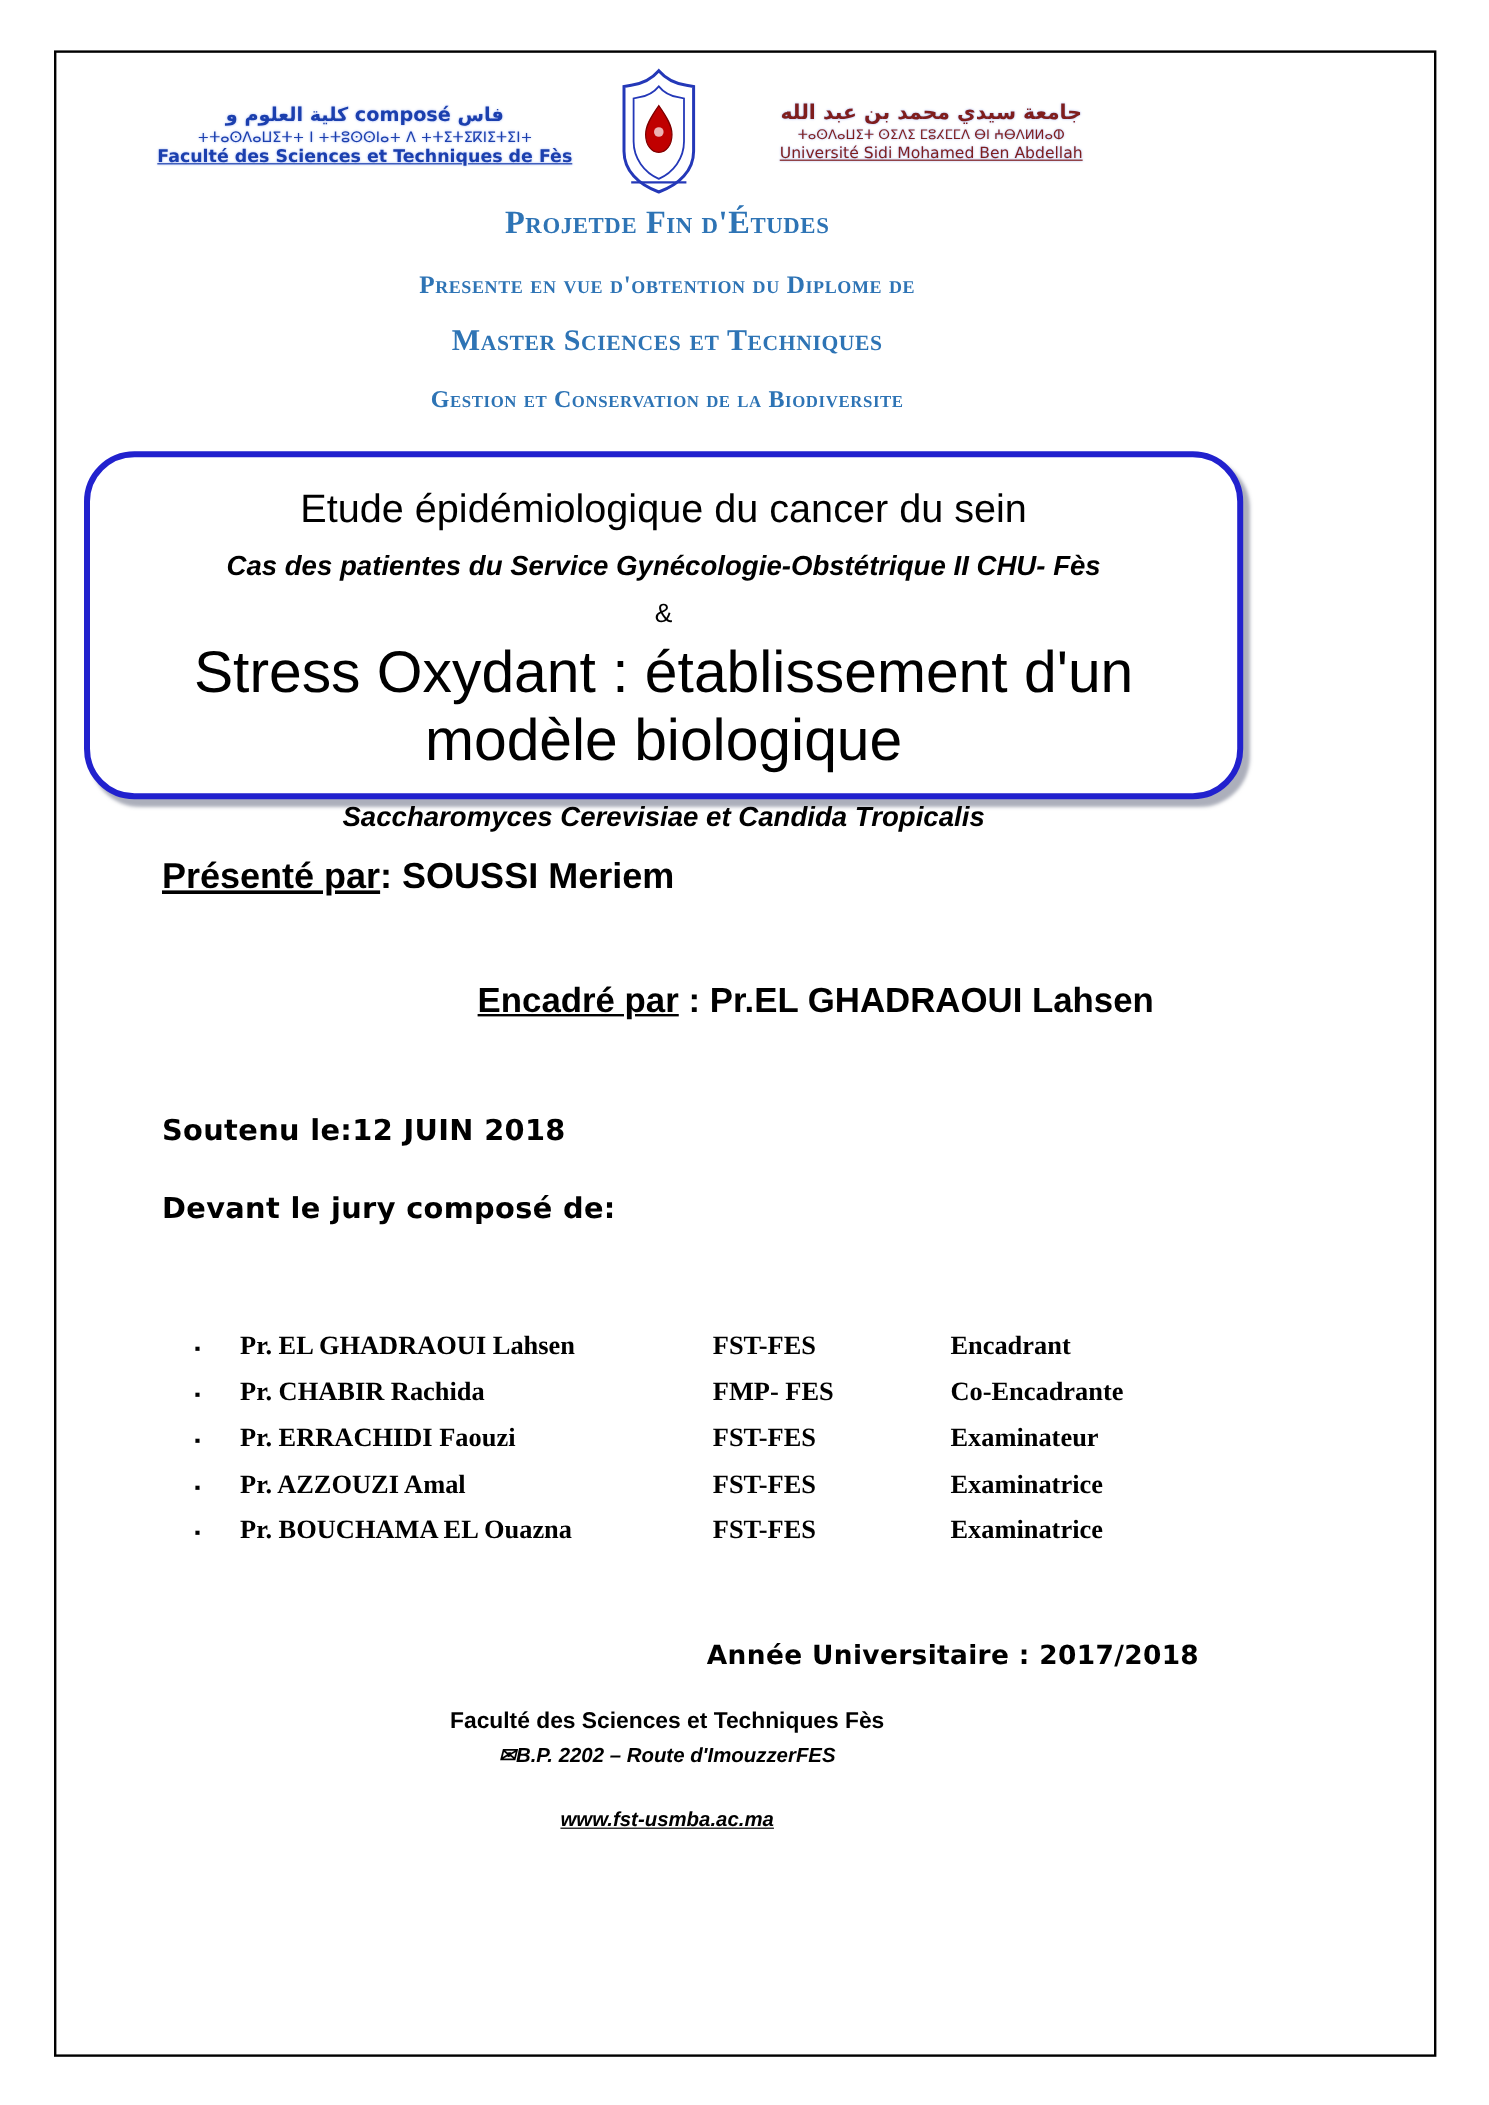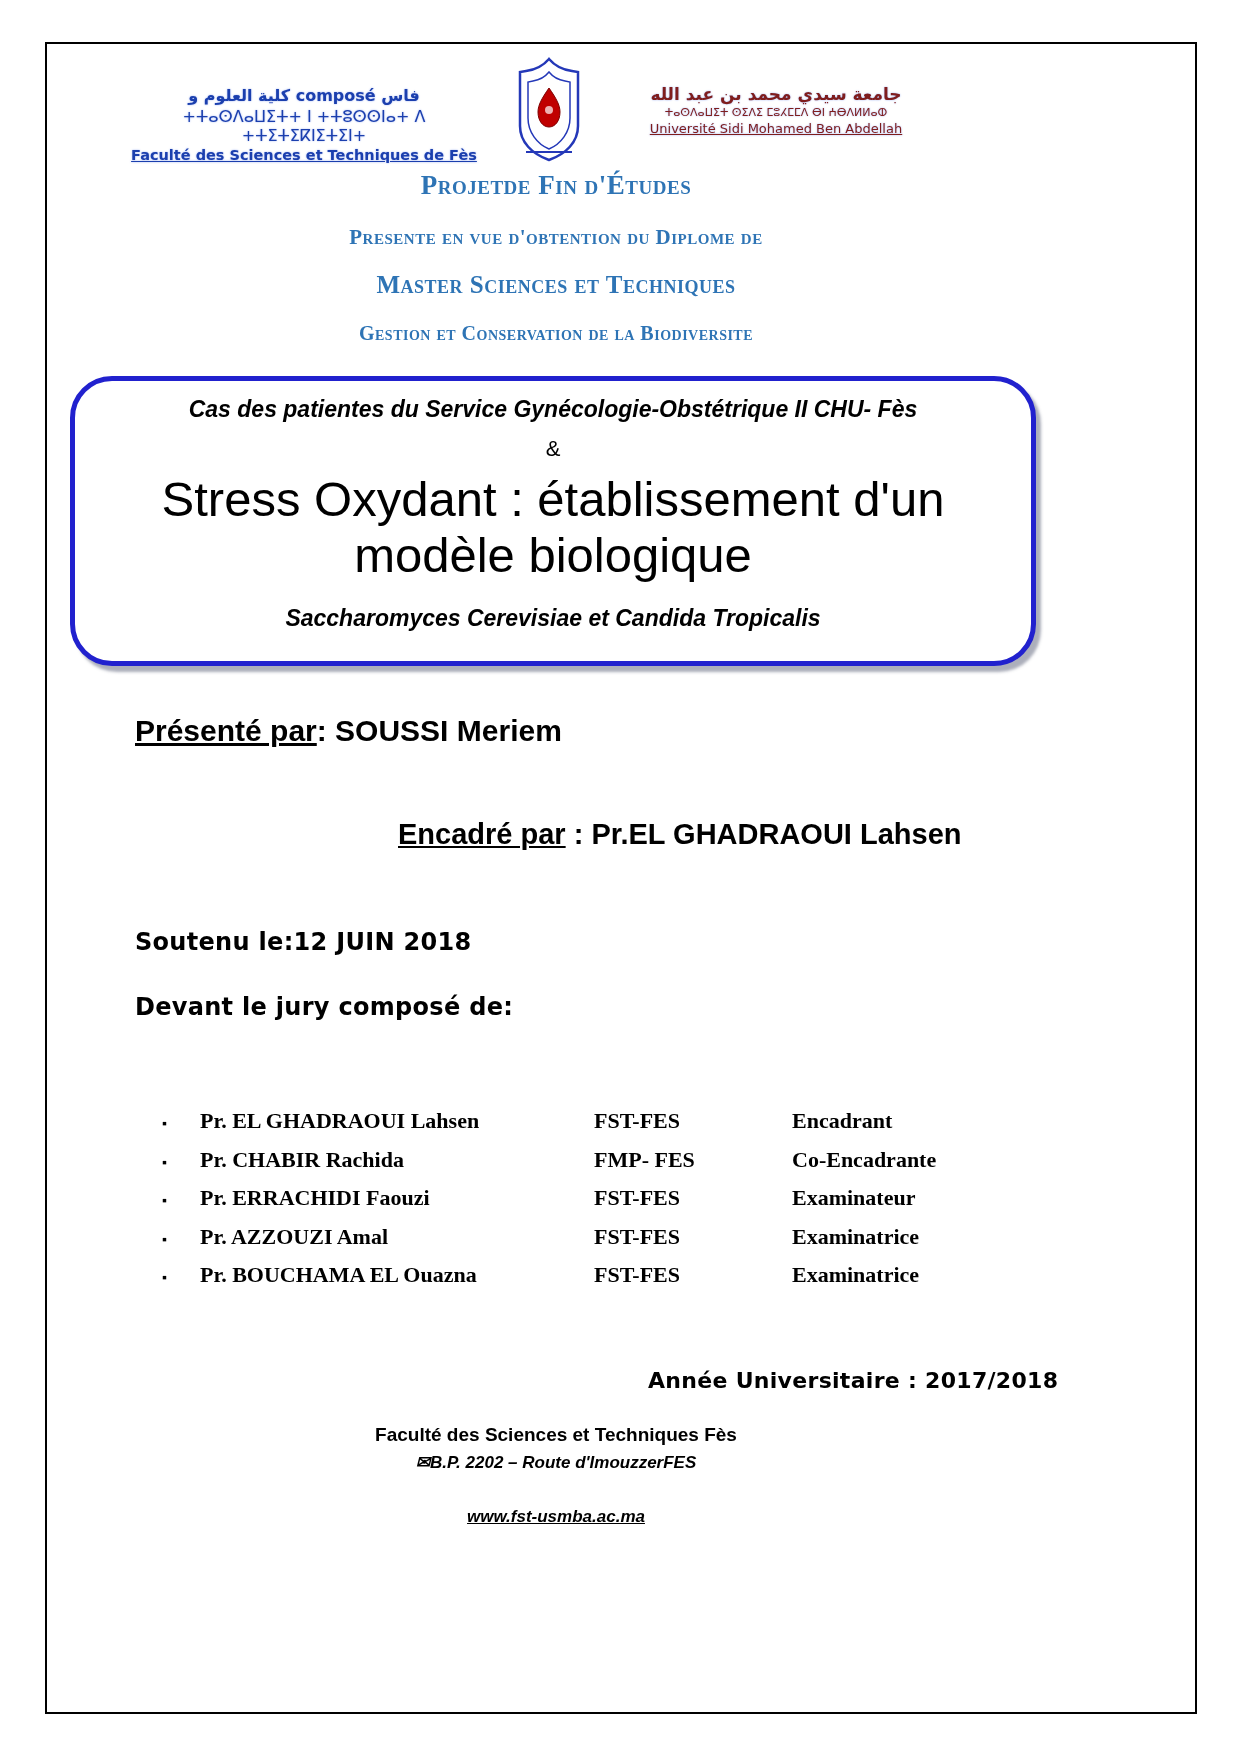--- a/index.html
+++ b/index.html
@@ -3,21 +3,21 @@
 <meta charset="utf-8">
 <style>
   html,body{margin:0;padding:0;background:#ffffff;}
   .page{position:relative;width:1241px;height:1754px;background:#ffffff;color:#000;font-family:"Liberation Serif",serif;overflow:hidden;}
   .frame{position:absolute;left:45px;top:42px;width:1148px;height:1668px;border:2px solid #000;}
 
   
   .logo-left{position:absolute;left:118px;top:86px;width:372px;text-align:center;color:#1b3fae;
              font-family:"DejaVu Sans",sans-serif;text-shadow:0 0 2px #9db0ef;filter:blur(.4px);}
   .logo-left .l1{font-size:16px;font-weight:bold;}
-  .logo-left .l2{font-size:16px;margin-top:2px;}
+  .logo-left .l2{font-size:12px;margin-top:2px;}
   .logo-left .l3{font-size:14.5px;font-weight:bold;text-decoration:underline;margin-top:2px;}
   .emblem{position:absolute;left:506px;top:56px;width:86px;height:108px;}
   .logo-right{position:absolute;left:628px;top:84px;width:296px;text-align:center;color:#7f1d1d;
               font-family:"DejaVu Sans",sans-serif;text-shadow:0 0 2px #9db0ef;filter:blur(.4px);}
   .logo-right .l1{font-size:17px;font-weight:bold;}
   .logo-right .l2{font-size:11px;margin-top:2px;}
   .logo-right .l3{font-size:13px;font-weight:normal;text-decoration:underline;margin-top:2px;}
 
   
   .center-col{position:absolute;left:70px;width:972px;text-align:center;}
@@ -49,21 +49,21 @@
   .soutenu{position:absolute;left:135px;top:928px;font-size:24px;}
   .devant{position:absolute;left:135px;top:993px;font-size:24px;}
 
   
   .jury{position:absolute;left:162px;top:1108px;width:860px;}
   .jury-row{display:grid;grid-template-columns:38px 394px 198px auto;align-items:baseline;height:38.5px;
             font-family:"Liberation Serif",serif;font-weight:bold;font-size:22px;}
   .jury-bullet{font-size:14px;}
 
   
-  .annee{position:absolute;left:648px;top:1368px;font-size:22px;}
+  .annee{position:absolute;left:589px;top:1368px;font-size:22px;}
   .f1{top:1424px;font-size:19px;font-weight:bold;font-family:"Liberation Sans",sans-serif;}
   .f2{top:1452px;font-size:17px;font-style:italic;font-weight:bold;font-family:"Liberation Sans",sans-serif;}
   .f3{top:1479px;font-size:17px;font-weight:bold;font-family:"Liberation Sans",sans-serif;}
   .f4{top:1507px;font-size:17px;font-weight:bold;font-style:italic;text-decoration:underline;font-family:"Liberation Sans",sans-serif;}
 </style>
 </head>
 <body>
 
 <div class="page">
   <div class="frame"></div>
@@ -89,20 +89,21 @@
     <div class="l2">ⵜⴰⵙⴷⴰⵡⵉⵜ ⵙⵉⴷⵉ ⵎⵓⵃⵎⵎⴷ ⴱⵏ ⵄⴱⴷⵍⵍⴰⵀ</div>
     <div class="l3">Université Sidi Mohamed Ben Abdellah</div>
   </div>
 
   <div class="center-col blue-line h1">Projetde Fin d'Études</div>
   <div class="center-col blue-line h2">Presente en vue d'obtention du Diplome de</div>
   <div class="center-col blue-line h3">Master Sciences et Techniques</div>
   <div class="center-col blue-line h4">Gestion et Conservation de la Biodiversite</div>
 
   <div class="title-box">
+    <div class="tb-title1">Etude épidémiologique du cancer du sein</div>
     <div class="tb-sub1">Cas des patientes du Service Gynécologie-Obstétrique II CHU- Fès</div>
     <div class="tb-amp">&amp;</div>
     <div class="tb-title2">Stress Oxydant : établissement d'un modèle biologique</div>
     <div class="tb-sub2">Saccharomyces Cerevisiae et Candida Tropicalis</div>
   </div>
 
   <div class="presented">
     <span class="u">Présenté par</span><span>: SOUSSI Meriem</span>
   </div>
 

